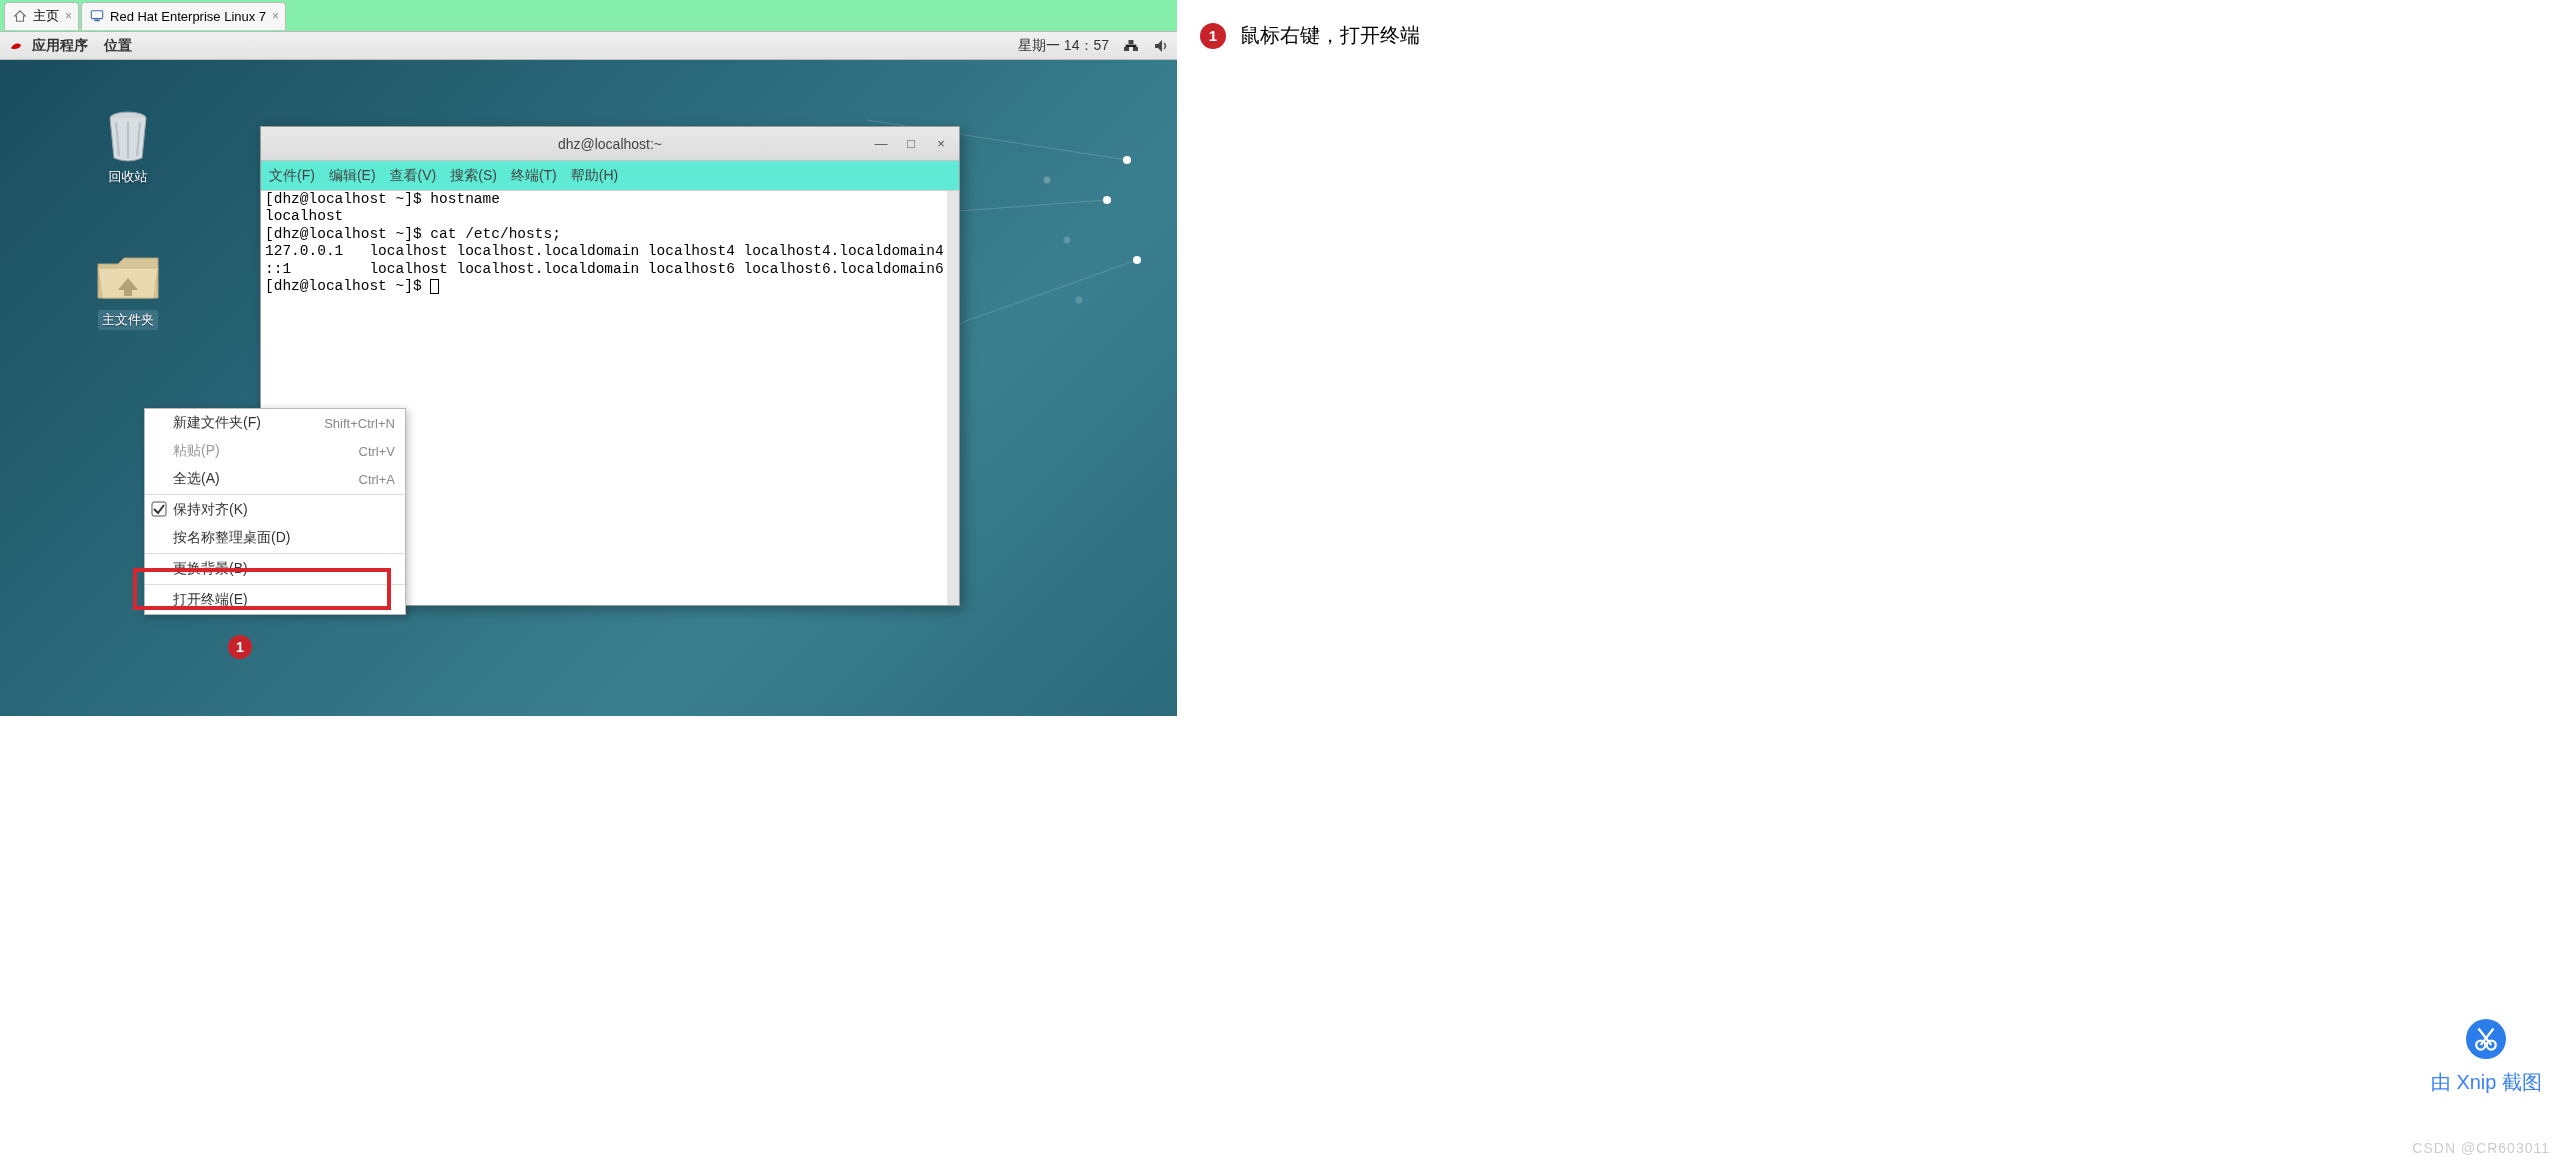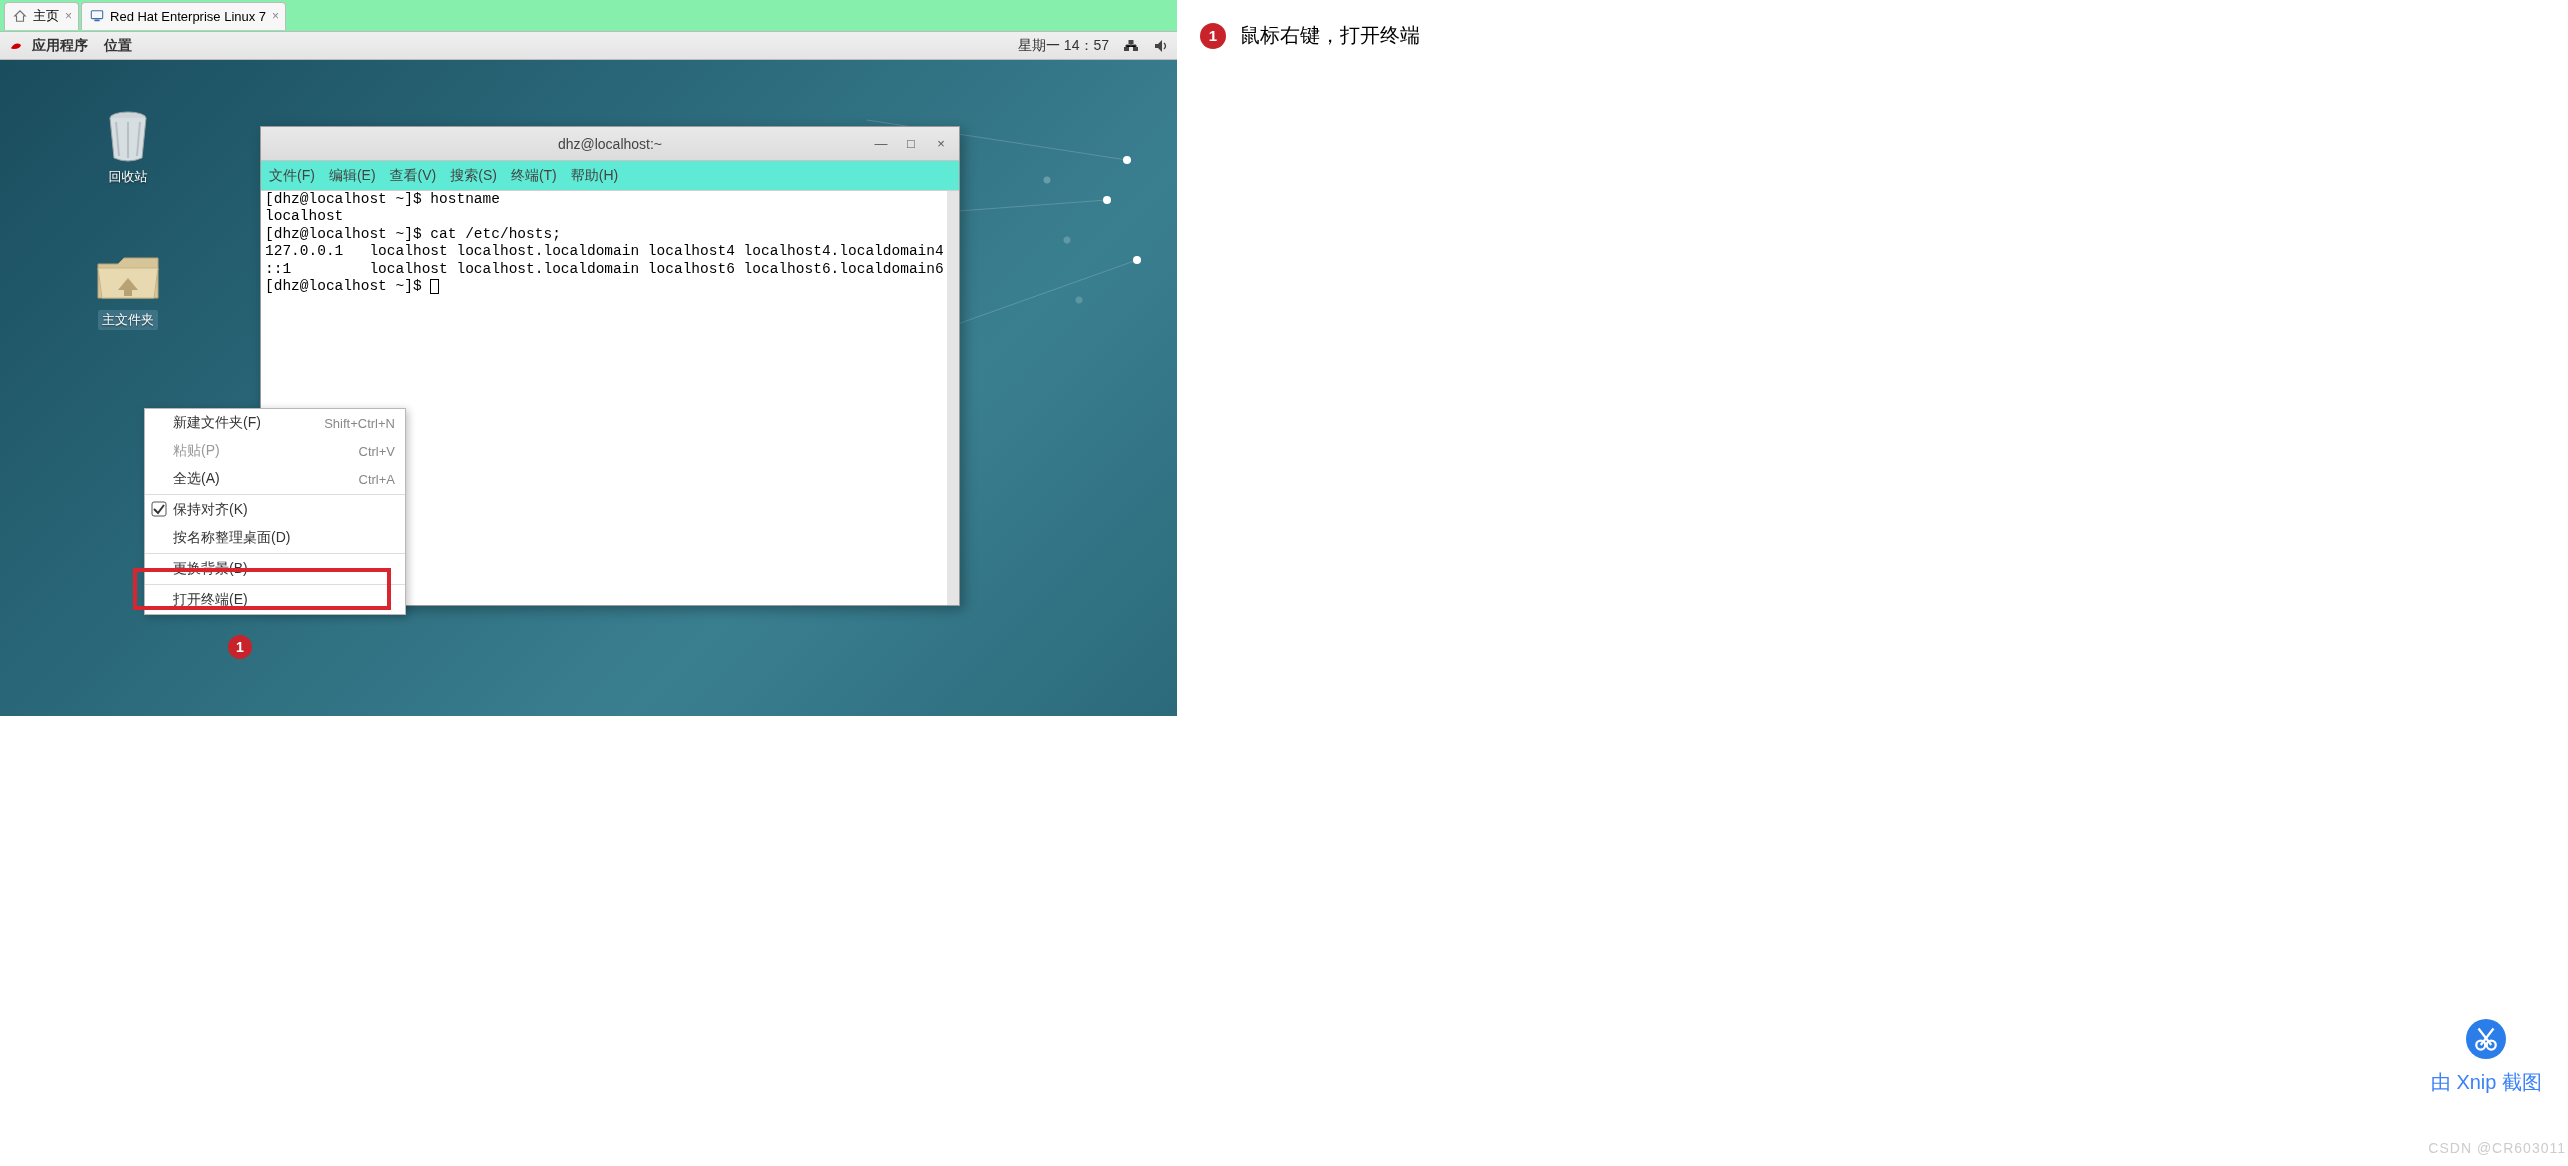--- a/index.html
+++ b/index.html
@@ -280,21 +280,21 @@
   width: 40px;
   height: 40px;
   border-radius:50%;
   background:#2b7de9;
   display:flex;
   align-items:center;
   justify-content:center;
 }
 .csdn {
   position:absolute;
-  right: 2px;
+  right: 18px;
   bottom: 10px;
   font-size: 14px;
   color:#ccc;
   letter-spacing:1px;
 }
 </style>
 </head>
 <body>
 
 <div class="screenshot">

